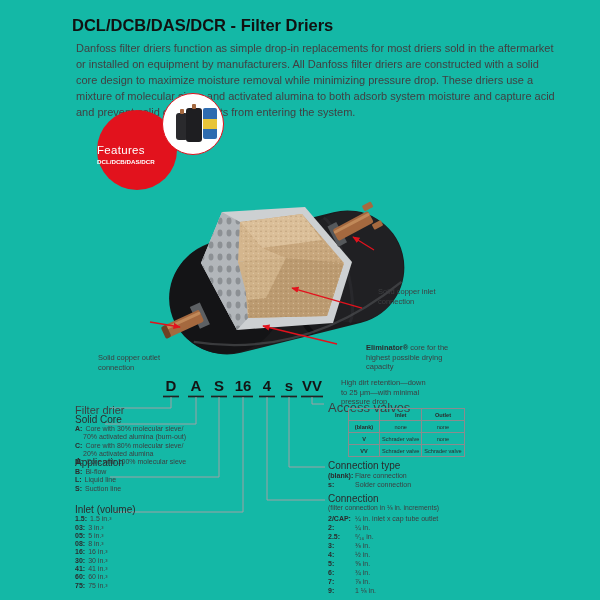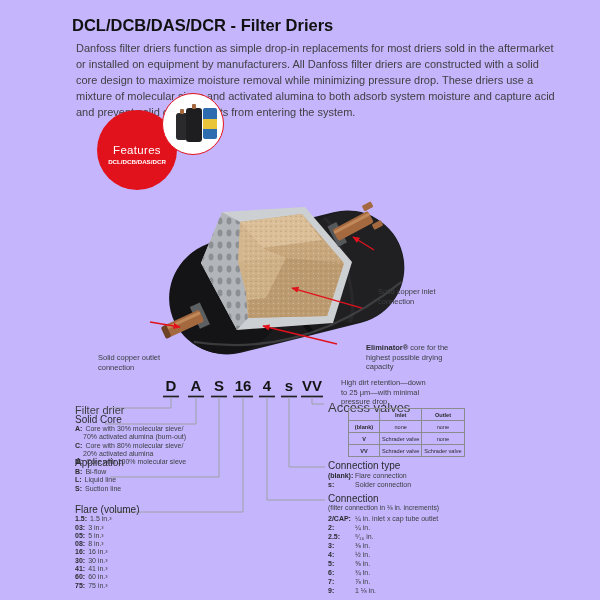--- a/index.html
+++ b/index.html
@@ -1,26 +1,26 @@
 <!DOCTYPE html>
 <html><head>
 <meta charset="utf-8">
 <style>
   html,body{margin:0;padding:0;background:#fff;}
-  .page{position:relative;width:600px;height:600px;background:#c4b5fd;overflow:hidden;
+  .page{position:relative;width:600px;height:600px;background:#14b8a6;overflow:hidden;
         font-family:"Liberation Sans",sans-serif;color:#1a1a1a;}
   .overlay{position:absolute;left:0;top:0;width:600px;height:600px;z-index:1;}
 
   .title{position:absolute;left:72px;top:5px;font-size:16.5px;font-weight:bold;color:#111;z-index:2;}
   .intro{position:absolute;left:76px;top:29px;width:482px;font-size:11px;line-height:16px;
          color:#414042;z-index:2;}
 
   
   .badge-red{position:absolute;left:97px;top:110px;width:80px;height:80px;border-radius:50%;
-             background:#e2121d;z-index:3;display:flex;flex-direction:column;align-items:center;
+             background:#e2121d;z-index:3;display:flex;flex-direction:column;align-items:flex-start;
              justify-content:center;padding-top:8px;box-sizing:border-box;}
   .badge-red .f1{color:#fff;font-size:11.5px;font-weight:300;letter-spacing:.3px;}
   .badge-red .f2{color:#fff;font-size:6.2px;font-weight:bold;margin-top:2px;}
   .badge-photo{position:absolute;left:162px;top:93px;width:60px;height:60px;border-radius:50%;
                background:#fff;border:1.5px solid #e2121d;z-index:4;overflow:hidden;}
   .drier1{position:absolute;left:13px;top:19px;width:12px;height:27px;background:#2a2a2d;border-radius:3px;}
   .drier2{position:absolute;left:23px;top:14px;width:16px;height:34px;background:#1e1e21;border-radius:3px;}
   .stub{position:absolute;width:4px;height:5px;background:#a5693f;border-radius:1px;}
   .can{position:absolute;left:40px;top:14px;width:14px;height:31px;background:#2e6cb0;border-radius:2px;}
   .can-band{position:absolute;left:0;top:11px;width:14px;height:10px;background:#e8c53a;}
@@ -201,21 +201,21 @@
   </div>
 
   <div class="blk b-application">
     <div class="hd">Application</div>
     <div class="li"><b>B:</b><span>Bi-flow</span></div>
     <div class="li"><b>L:</b><span>Liquid line</span></div>
     <div class="li"><b>S:</b><span>Suction line</span></div>
   </div>
 
   <div class="blk b-size">
-    <div class="hd">Flare (volume)</div>
+    <div class="hd">Inlet (volume)</div>
     <div class="li"><b>1.5:</b><span>1.5 in.³</span></div>
     <div class="li"><b>03:</b><span>3 in.³</span></div>
     <div class="li"><b>05:</b><span>5 in.³</span></div>
     <div class="li"><b>08:</b><span>8 in.³</span></div>
     <div class="li"><b>16:</b><span>16 in.³</span></div>
     <div class="li"><b>30:</b><span>30 in.³</span></div>
     <div class="li"><b>41:</b><span>41 in.³</span></div>
     <div class="li"><b>60:</b><span>60 in.³</span></div>
     <div class="li"><b>75:</b><span>75 in.³</span></div>
   </div>

